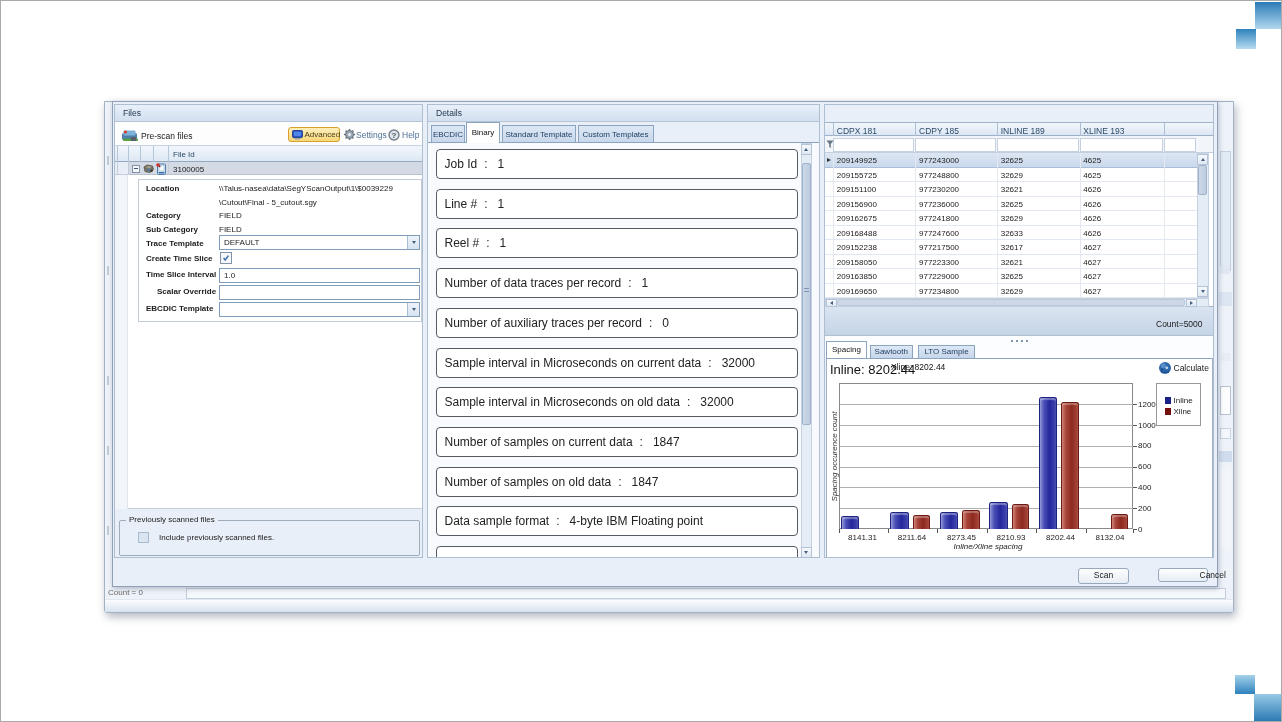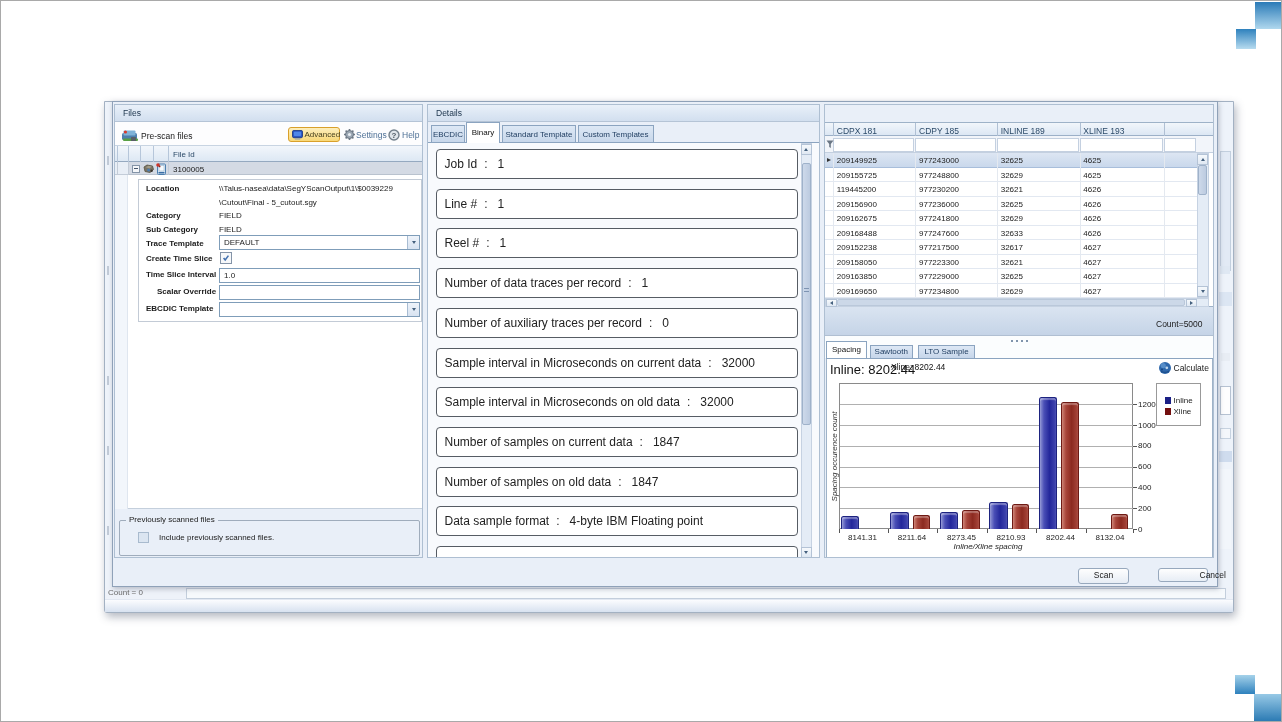--- a/index.html
+++ b/index.html
@@ -234,21 +234,21 @@
     <div class="txt f10" style="left:12.3px;top:65.5px;">209155725</div>
     <div class="txt f10" style="left:94.5px;top:65.5px;">977248800</div>
     <div class="txt f10" style="left:176.2px;top:65.5px;">32629</div>
     <div class="txt f10" style="left:258.8px;top:65.5px;">4625</div>
     <div class="abs" style="left:0.5px;top:77.0px;width:371.5px;height:14.5px;background:#fff;border-bottom:1px solid #e2e8f1;"></div>
     <div class="abs" style="left:8.5px;top:77.0px;width:1px;height:14.5px;background:#e4e9f0;"></div>
     <div class="abs" style="left:90px;top:77.0px;width:1px;height:14.5px;background:#e4e9f0;"></div>
     <div class="abs" style="left:172.5px;top:77.0px;width:1px;height:14.5px;background:#e4e9f0;"></div>
     <div class="abs" style="left:255.5px;top:77.0px;width:1px;height:14.5px;background:#e4e9f0;"></div>
     <div class="abs" style="left:339px;top:77.0px;width:1px;height:14.5px;background:#e4e9f0;"></div>
-    <div class="txt f10" style="left:12.3px;top:80.0px;">119445200</div>
+    <div class="txt f10" style="left:12.3px;top:80.0px;">209151100</div>
     <div class="txt f10" style="left:94.5px;top:80.0px;">977230200</div>
     <div class="txt f10" style="left:176.2px;top:80.0px;">32621</div>
     <div class="txt f10" style="left:258.8px;top:80.0px;">4626</div>
     <div class="abs" style="left:0.5px;top:91.5px;width:371.5px;height:14.5px;background:#fff;border-bottom:1px solid #e2e8f1;"></div>
     <div class="abs" style="left:8.5px;top:91.5px;width:1px;height:14.5px;background:#e4e9f0;"></div>
     <div class="abs" style="left:90px;top:91.5px;width:1px;height:14.5px;background:#e4e9f0;"></div>
     <div class="abs" style="left:172.5px;top:91.5px;width:1px;height:14.5px;background:#e4e9f0;"></div>
     <div class="abs" style="left:255.5px;top:91.5px;width:1px;height:14.5px;background:#e4e9f0;"></div>
     <div class="abs" style="left:339px;top:91.5px;width:1px;height:14.5px;background:#e4e9f0;"></div>
     <div class="txt f10" style="left:12.3px;top:94.5px;">209156900</div>

